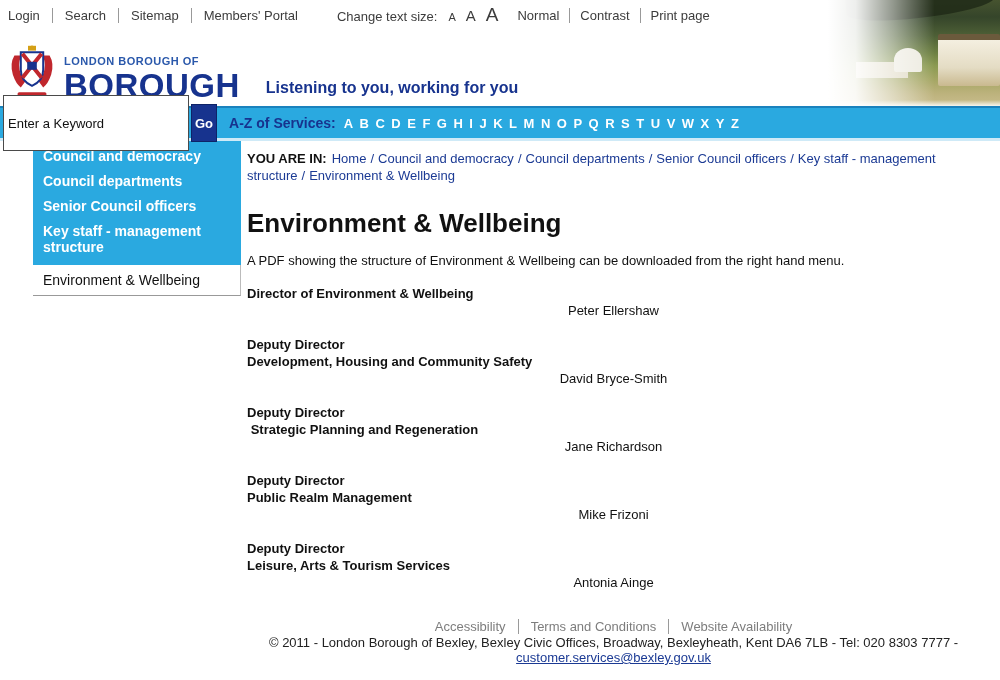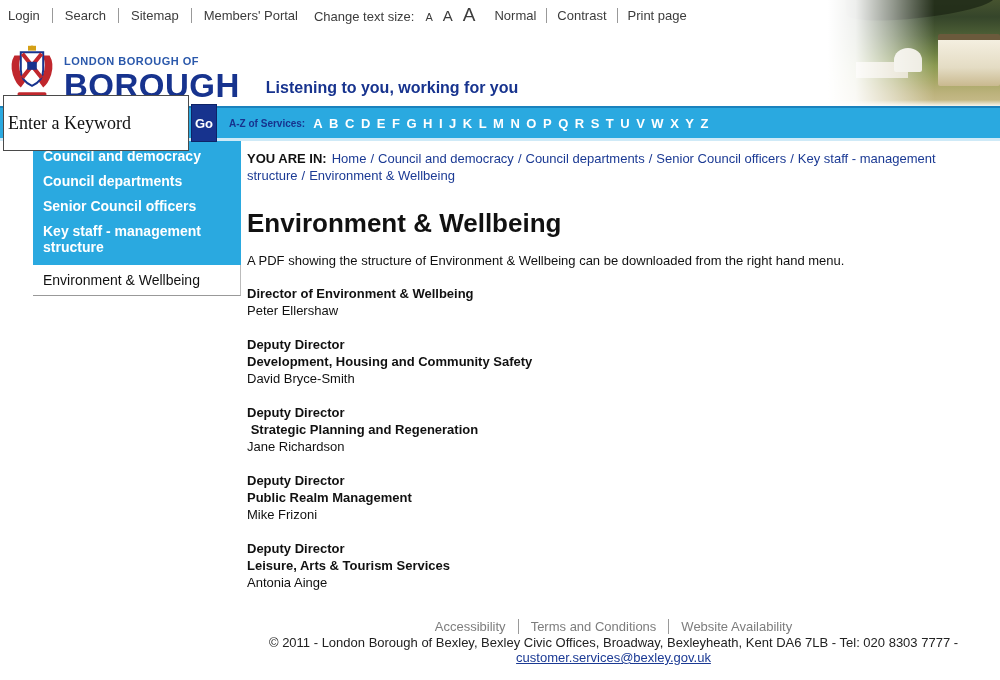--- a/index.html
+++ b/index.html
@@ -8,21 +8,21 @@
     background:#fff;font-family:"Liberation Sans",sans-serif;color:#111;
   }
   a{text-decoration:none;color:inherit;cursor:pointer;}
 
   
   .topbar{height:30px;display:flex;align-items:center;padding-left:8px;font-size:13px;color:#3c3c3c;}
   .tb-links{display:flex;align-items:center;justify-content:space-between;}
   .tb-links span.tb-item{padding:0 12px;border-right:1px solid #999;}
   .tb-links span.tb-item:first-of-type{padding-left:0;}
   .tb-links span.tb-item:last-of-type{border-right:none;}
-  .textsize{display:flex;align-items:baseline;margin-left:4px;}
+  .textsize{display:flex;align-items:baseline;margin-left:27px;}
   .ts-label{margin-right:6px;}
   .ts-as{display:flex;align-items:baseline;}
   .ts-as span{margin:0 5px;font-weight:normal;color:#3c3c3c;}
   .ts-as span:nth-of-type(1){font-size:11px;}
   .ts-as span:nth-of-type(2){font-size:15px;}
   .ts-as span:nth-of-type(3){font-size:19px;}
   .tb-actions{display:flex;align-items:center;margin-left:4px;}
   .tb-actions span.tb-item{padding:0 10px;border-right:1px solid #999;}
   .tb-actions span.tb-item:last-of-type{border-right:none;}
 
@@ -40,23 +40,23 @@
     background:linear-gradient(180deg,#46532f 0%,#35452a 16%,#4e6036 34%,#6d8042 50%,#8b9a52 62%,#a6a765 76%,#bcb27c 88%,#c9bd8d 100%);}
   .photo .branch{position:absolute;left:18px;top:-8px;width:150px;height:26px;background:#202a18;border-radius:0 0 60% 40%;transform:rotate(-5deg);opacity:.85;}
   .photo .house{position:absolute;right:0;top:34px;width:62px;height:46px;background:linear-gradient(180deg,#f4efe0 0%,#e4dcc4 60%,#c9b98f 100%);border-top:6px solid #6b5a3c;border-radius:2px;}
   .photo .dome{position:absolute;left:66px;top:48px;width:28px;height:24px;background:#eceadf;border-radius:50% 50% 8% 8%;}
   .photo .pavilion{position:absolute;left:28px;top:62px;width:52px;height:16px;background:#ded8c2;}
   .photo .fade{position:absolute;inset:0;background:linear-gradient(90deg,#ffffff 0%,rgba(255,255,255,.92) 16%,rgba(255,255,255,.5) 38%,rgba(255,255,255,0) 62%);}
   .photo .fade-b{position:absolute;left:0;right:0;bottom:0;height:6px;background:linear-gradient(rgba(255,255,255,0),rgba(255,255,255,.85));}
 
   
   .searchbar{height:30px;background:#2aa9e0;border-top:2px solid #1a82bd;border-bottom:3px solid #cfeaf7;display:flex;align-items:center;padding-left:3px;box-sizing:content-box;position:relative;z-index:6;}
-  .search-input{width:176px;height:20px;border:1px solid #4a4a4a;font-size:18px;padding:17px 4px;font-family:Liberation Serif, serif;color:#111;}
+  .search-input{width:176px;height:20px;border:1px solid #4a4a4a;font-size:13px;padding:17px 4px;font-family:Liberation Sans, sans-serif;color:#111;}
   .go-btn{margin-left:2px;height:38px;min-width:26px;background:#17338e;color:#fff;font-weight:bold;font-size:13px;border:1px solid #0e2367;padding:0 3px;font-family:"Liberation Sans",sans-serif;cursor:pointer;}
-  .az-label{color:#17338e;font-weight:bold;font-size:10px;margin:0 8px 0 12px;white-space:nowrap;}
+  .az-label{color:#17338e;font-weight:bold;font-size:14px;margin:0 8px 0 12px;white-space:nowrap;}
   .az-letters{display:flex;}
   .az-letters a{color:#fff;font-weight:bold;font-size:13px;margin-right:6.5px;}
 
   
   .page{display:flex;align-items:flex-start;min-height:425px;padding-left:33px;}
   .sidebar{width:208px;flex-shrink:0;}
   .side-group{background:#2aa9e0;padding:2px 0 6px 0;}
   .side-item{color:#fff;font-weight:bold;font-size:14px;line-height:16px;padding:5px 12px 4px 10px;cursor:pointer;}
   .side-current{background:#fff;color:#111;font-size:14px;padding:7px 10px;border-bottom:1px solid #999;border-right:1px solid #bbb;cursor:pointer;}
 
@@ -64,21 +64,21 @@
   .breadcrumb{max-width:728px;line-height:17px;font-size:13px;}
   .bc-label{font-weight:bold;color:#111;margin-right:5px;}
   .crumb a{color:#1b3a94;}
   .crumb .sep{color:#1b3a94;margin:0 4px;}
   .crumb:last-of-type .sep{display:none;}
 
   .page-title{font-size:26px;font-weight:bold;color:#111;margin:24px 0 14px 0;}
   .intro{margin:0 0 6px 0;}
   .staff-block{margin-top:17px;}
   .staff-title{font-weight:bold;white-space:pre-wrap;line-height:17px;}
-  .staff-name{line-height:17px;}
+  .staff-name{line-height:17px;text-align:center;}
 
   
   .footer{text-align:center;margin-top:28px;}
   .f-links{font-size:13px;color:#7d7d7d;display:inline-block;}
   .f-links span.f-item{padding:0 12px;border-right:1px solid #9a9a9a;cursor:pointer;}
   .f-links span.f-item:last-of-type{border-right:none;}
   .f-copy{margin-top:1px;font-size:13px;color:#222;}
   .f-copy a{color:#1b3a94;text-decoration:underline;}
 </style>
 </head>

